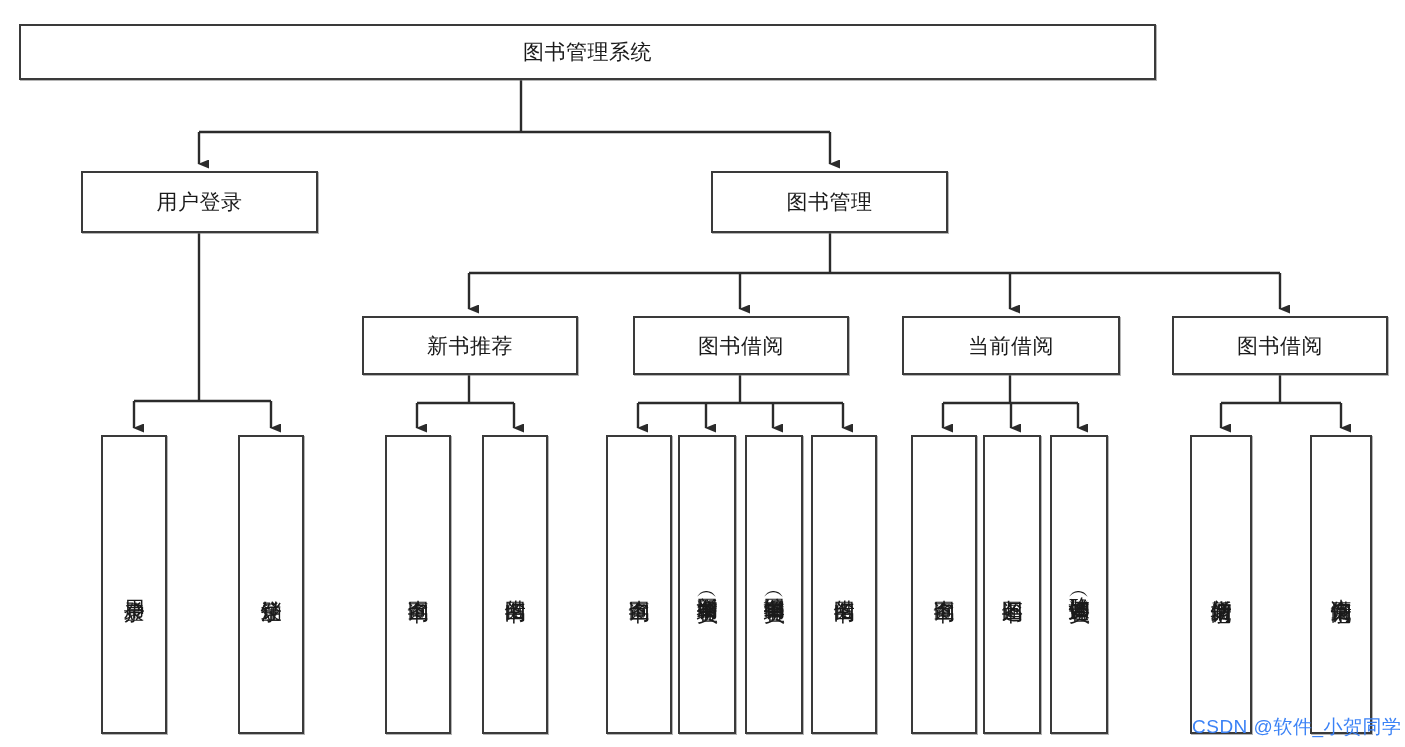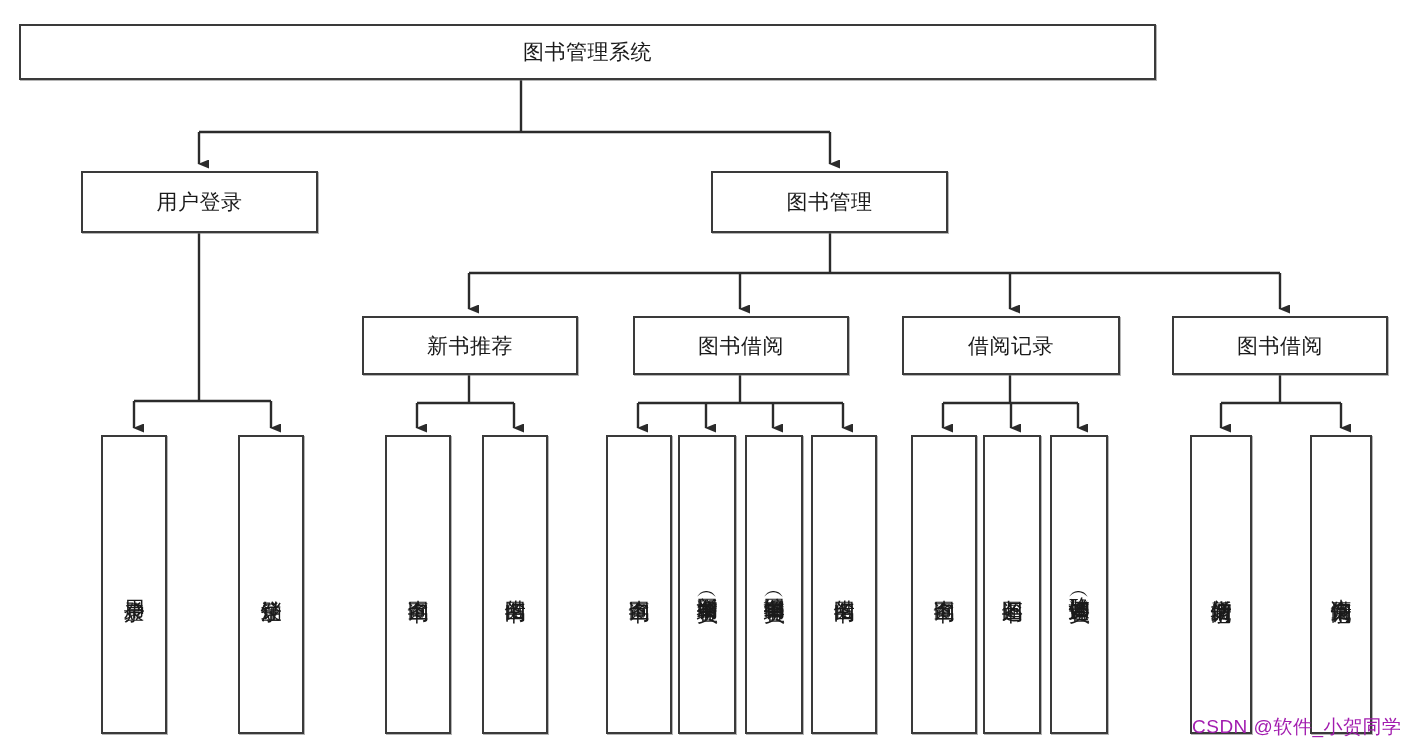--- a/index.html
+++ b/index.html
@@ -50,21 +50,21 @@
     writing-mode: vertical-rl;
     text-orientation: upright;
     font-size: 21px;
     line-height: 1.25;
     letter-spacing: 1px;
     text-align: center;
     max-height: 100%;
   }
   .watermark {
     position: absolute;
-    color: #a21caf;
+    color: #3b82f6;
     font-size: 19px;
     white-space: nowrap;
     z-index: 3;
     letter-spacing: 0.5px;
   }
 </style>
 </head>
 <body>
 
 <div id="canvas">
@@ -130,21 +130,21 @@
     <span>新书推荐</span>
   </div>
 
   <div class="node node-h" style="left:711px; top:171px; width:237px; height:62px;">
     <span>图书管理</span>
   </div>
   <div class="node node-h" style="left:633px; top:316px; width:216px; height:59px;">
     <span>图书借阅</span>
   </div>
   <div class="node node-h" style="left:902px; top:316px; width:218px; height:59px;">
-    <span>借阅记录</span>
+    <span>当前借阅</span>
   </div>
   <div class="node node-h" style="left:1172px; top:316px; width:216px; height:59px;">
     <span>图书借阅</span>
   </div>
 
   <div class="node node-v" style="left:101px; top:435px; width:66px; height:299px;">
     <span class="vtext">用户登录</span>
   </div>
   <div class="node node-v" style="left:238px; top:435px; width:66px; height:299px;">
     <span class="vtext">注销登录</span>

